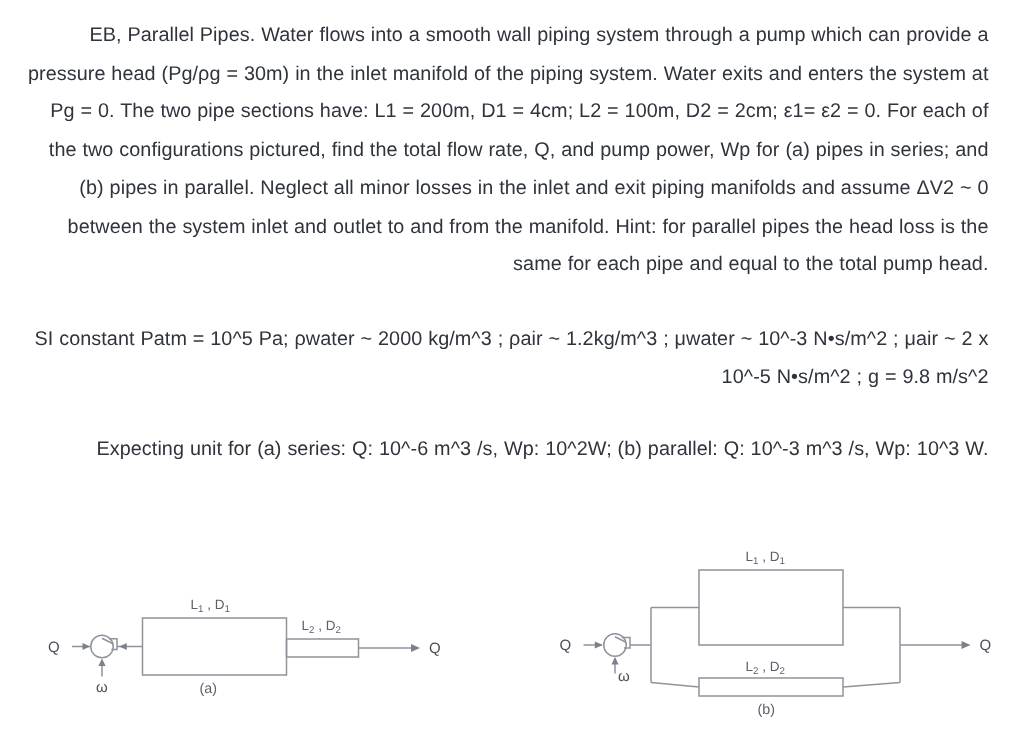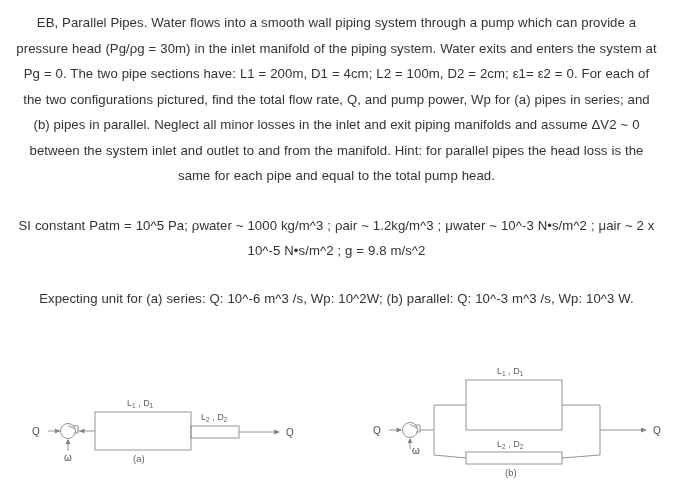--- a/index.html
+++ b/index.html
@@ -20,21 +20,21 @@
     width: 673px;
     height: 500px;
     box-sizing: border-box;
     padding: 10px 14px 0 14px;
   }
   .prob-text {
     font-size: 13.2px;
     line-height: 25.5px;
     color: #2e333c;
     letter-spacing: 0.05px;
-    text-align: center;
+    text-align: right;
     word-spacing: 0.2px;
   }
   .para {
     margin: 0;
   }
   .gap-sm { height: 24px; }
   .gap-md { height: 22px; }
 
   .figures {
     position: absolute;
@@ -72,21 +72,21 @@
   }
 </style>
 </head>
 <body>
 
 <div class="page">
 
   <div class="prob-text">
     <p class="para">EB, Parallel Pipes. Water flows into a smooth wall piping system through a pump which can provide a pressure head (Pg/ρg = 30m) in the inlet manifold of the piping system. Water exits and enters the system at Pg = 0. The two pipe sections have: L1 = 200m, D1 = 4cm; L2 = 100m, D2 = 2cm; ε1= ε2 = 0. For each of the two configurations pictured, find the total flow rate, Q, and pump power, Wp for (a) pipes in series; and (b) pipes in parallel. Neglect all minor losses in the inlet and exit piping manifolds and assume ΔV2 ~ 0 between the system inlet and outlet to and from the manifold. Hint: for parallel pipes the head loss is the same for each pipe and equal to the total pump head.</p>
     <div class="gap-sm"></div>
-    <p class="para">SI constant Patm = 10^5 Pa; ρwater ~ 1000 kg/m^3 ; ρair ~ 1.2kg/m^3 ; μwater ~ 10^-3 N•s/m^2 ; μair ~ 2 x 10^-5 N•s/m^2 ; g = 9.8 m/s^2</p>
+    <p class="para">SI constant Patm = 10^5 Pa; ρwater ~ 2000 kg/m^3 ; ρair ~ 1.2kg/m^3 ; μwater ~ 10^-3 N•s/m^2 ; μair ~ 2 x 10^-5 N•s/m^2 ; g = 9.8 m/s^2</p>
     <div class="gap-md"></div>
     <p class="para">Expecting unit for  (a) series: Q: 10^-6 m^3 /s, Wp: 10^2W; (b) parallel: Q: 10^-3 m^3 /s, Wp: 10^3 W.</p>
   </div>
 
   <div class="figures">
     <svg width="673" height="150" viewBox="0 0 673 150">
 
       <g>
 
         <g>

